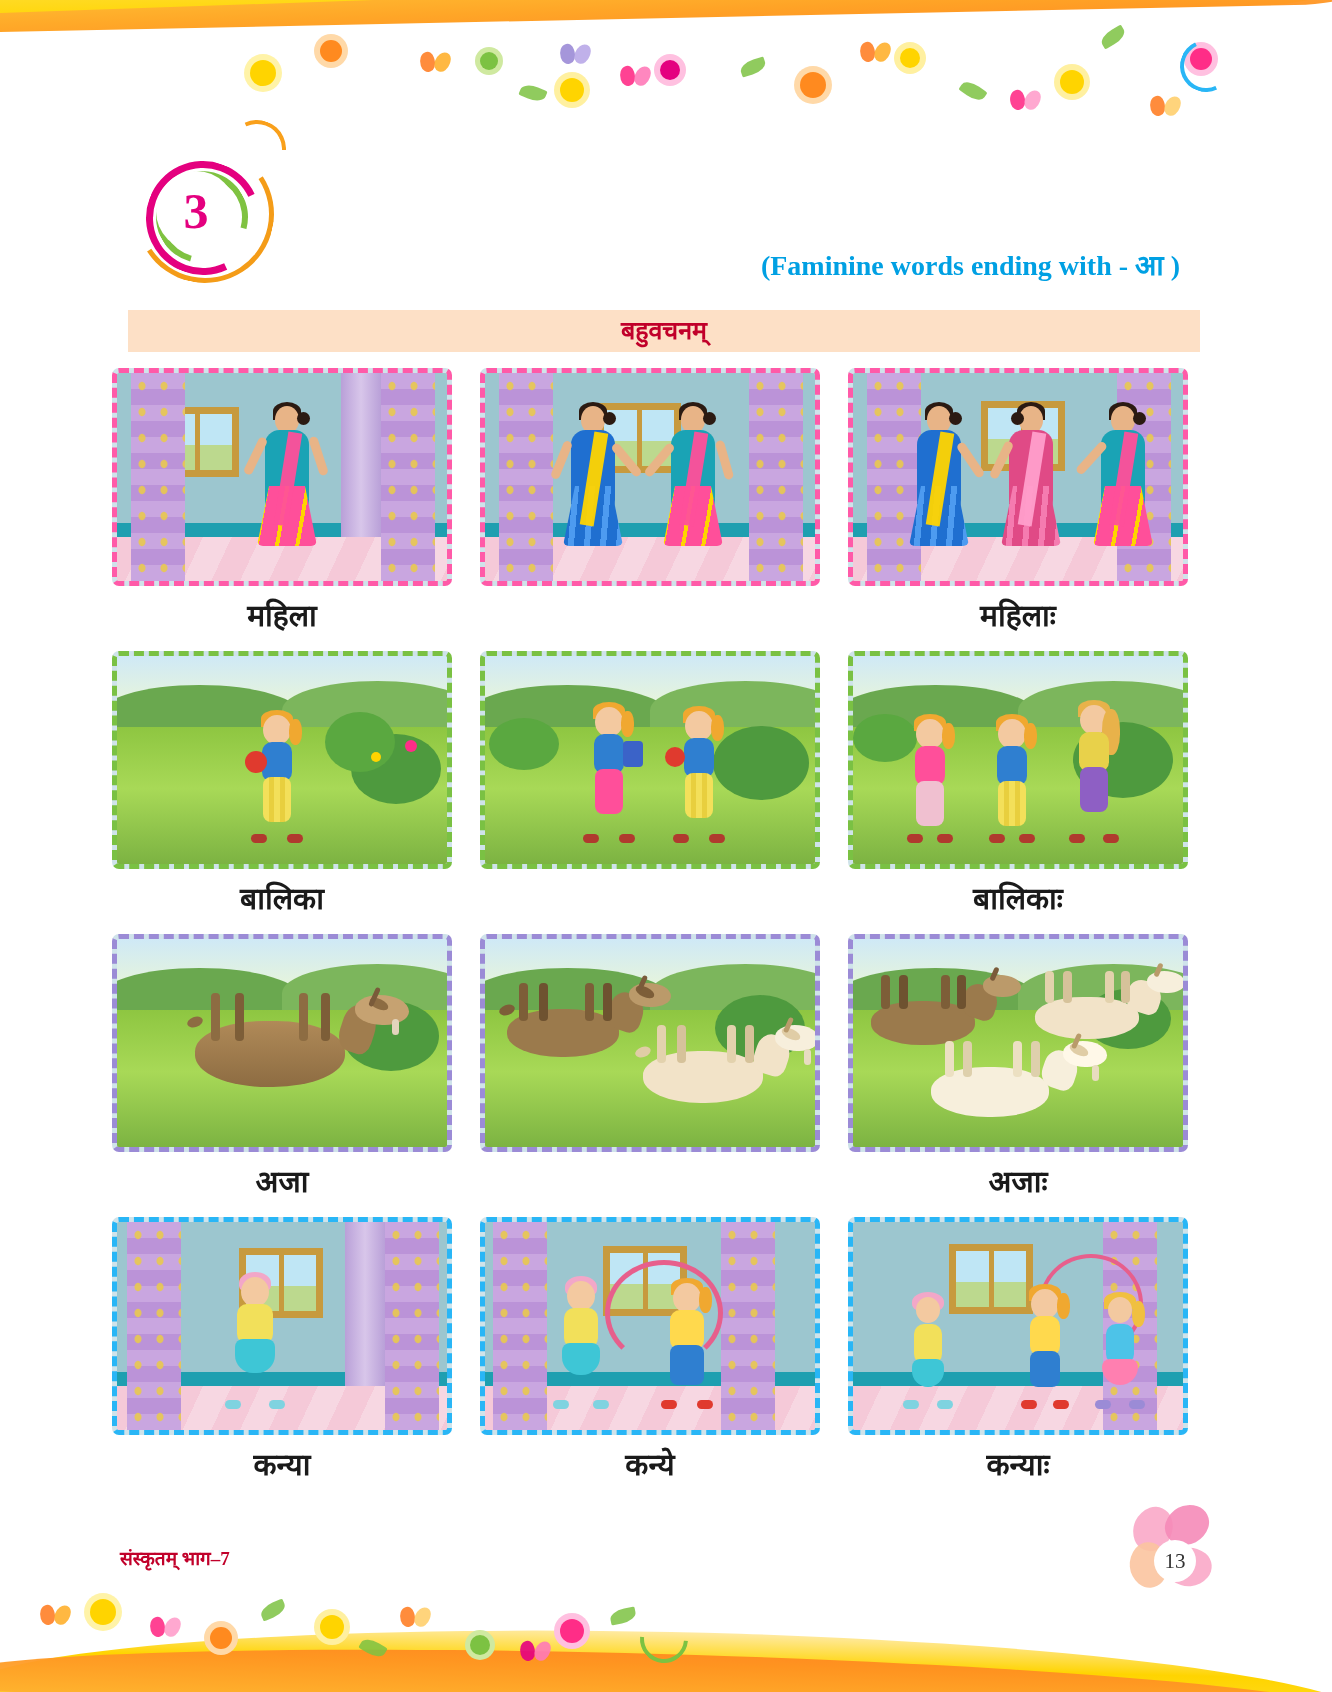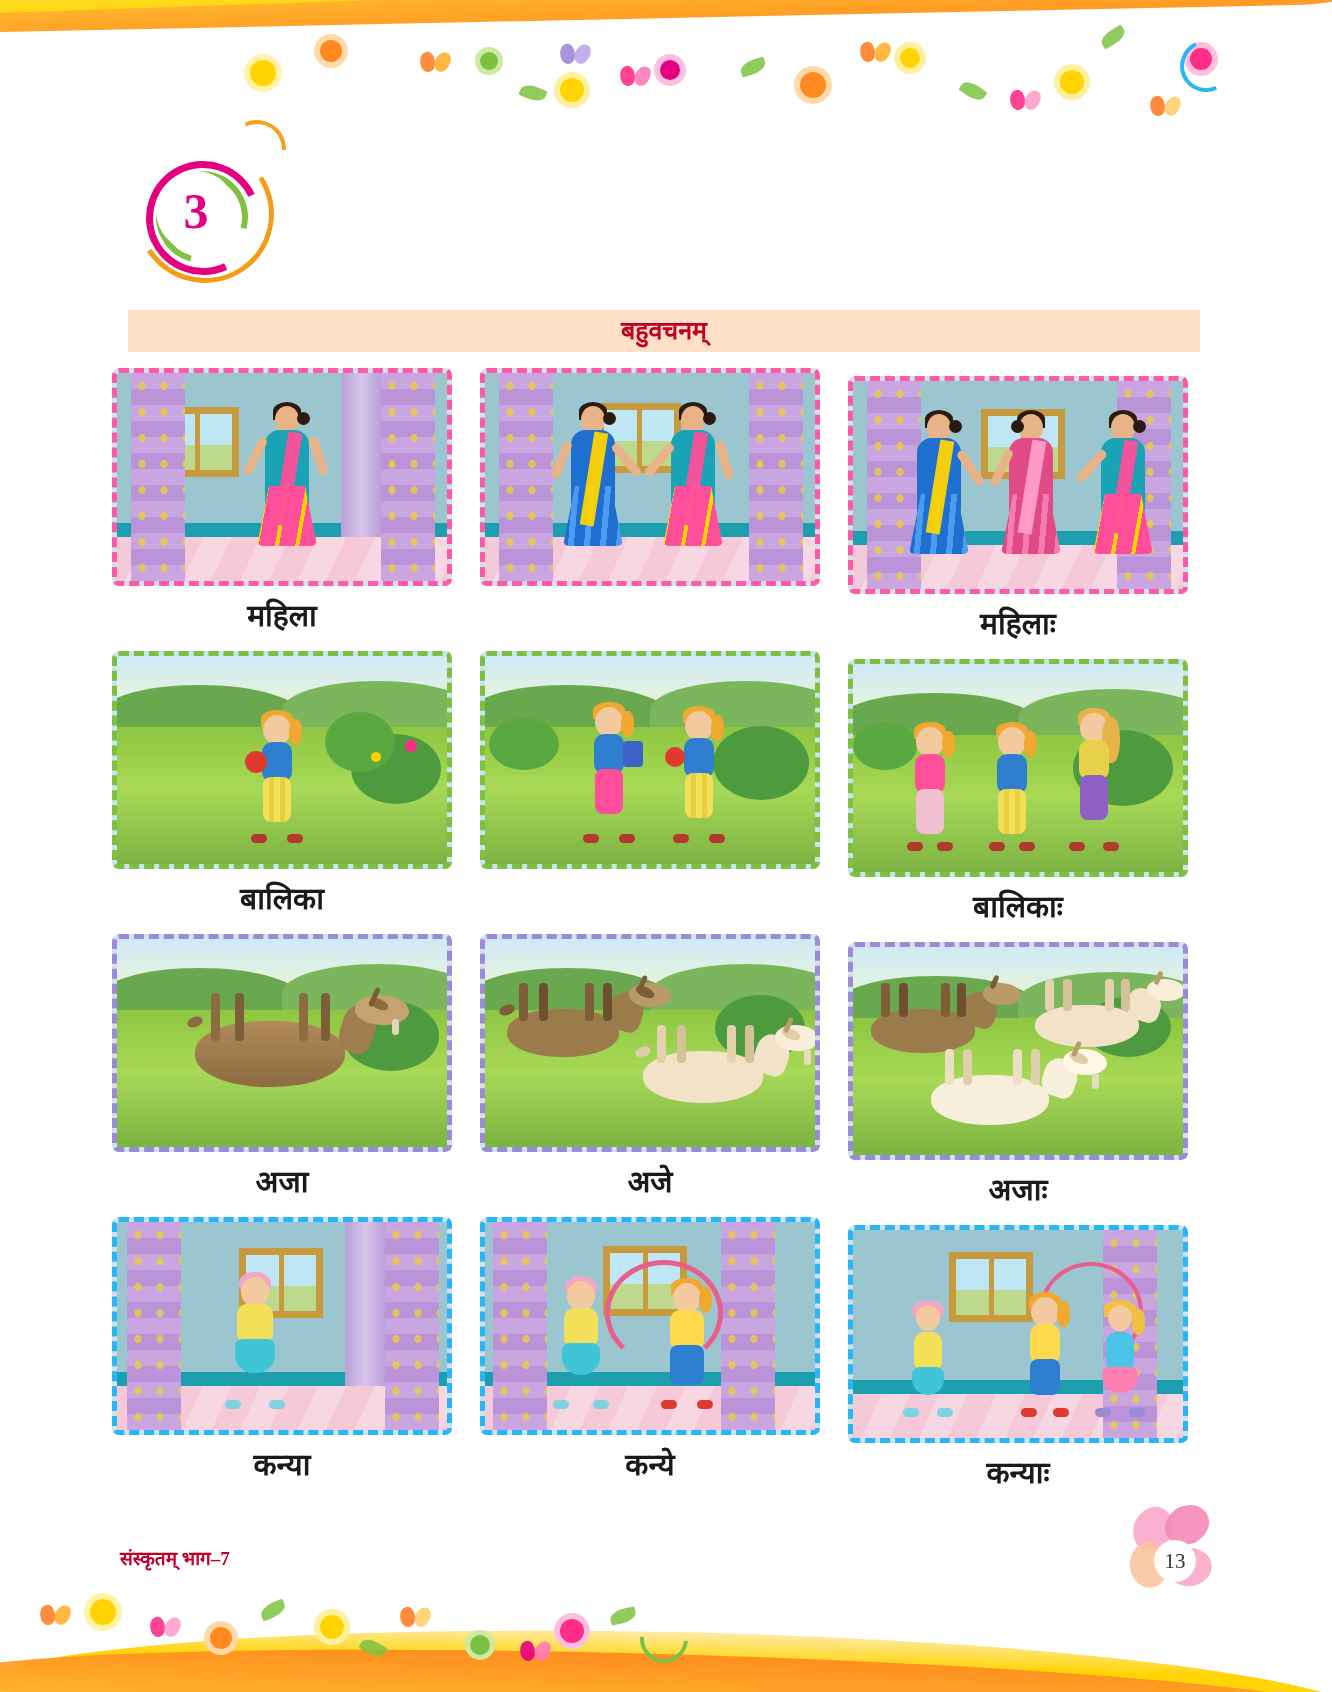--- a/index.html
+++ b/index.html
@@ -197,21 +197,21 @@
     height: 283px;
   }
   .card {
     position: absolute;
     width: 340px;
     height: 218px;
     top: 0;
   }
   .card.c0 { left: 0px; }
   .card.c1 { left: 368px; }
-  .card.c2 { left: 736px; margin-top: 8px; }
+  .card.c2 { left: 736px; }
 
   .frame {
     position: absolute;
     left: 0; top: 0;
     width: 340px; height: 218px;
     border: 5px dashed #ff5aa8;
     border-radius: 7px;
     overflow: hidden;
     box-sizing: border-box;
     background: #cfe3ea;
@@ -403,20 +403,21 @@
     <div class="swirl" style="left:1180px;top:40px;width:44px;height:44px;border-color:#29b6f6;border-left-color:transparent;border-bottom-color:transparent;transform:rotate(200deg);"></div>
   </div>
 
   <div class="chapter-badge">
     <div class="tail"></div>
     <div class="ring1"></div>
     <div class="ring2"></div>
     <div class="num">3</div>
   </div>
 
+  <div class="title-sub">(Faminine words ending with - आ )</div>
 
   <div class="col-header">
     <div>बहुवचनम्</div>
   </div>
 
   <div class="grid">
 
     <div class="row row-mahila">
 
       <div class="card c0">
@@ -696,21 +697,20 @@
               <div class="horn" style="right:-8px;height:16px;background:#b99b6a;"></div>
               <div class="beard" style="right:-28px;background:#e8dcc0;"></div>
               <div class="tail2" style="background:#e0cda6;"></div>
               <div class="leg" style="left:14px;background:#e3d2ad;bottom:-30px;height:38px;"></div>
               <div class="leg" style="left:34px;background:#d6c29a;bottom:-30px;height:38px;"></div>
               <div class="leg" style="left:84px;background:#e3d2ad;bottom:-30px;height:38px;"></div>
               <div class="leg" style="left:102px;background:#d6c29a;bottom:-30px;height:38px;"></div>
             </div>
           </div>
         </div>
-        <div class="caption">अजे</div>
       </div>
 
       <div class="card c2">
         <div class="frame">
           <div class="scene">
             <div class="grass-sky"></div>
               <div class="grass-hill"></div>
               <div class="grass-hill2"></div>
               <div class="grass-field"></div>
             <div class="bush" style="right:12px;top:50px;width:86px;height:60px;"></div>

